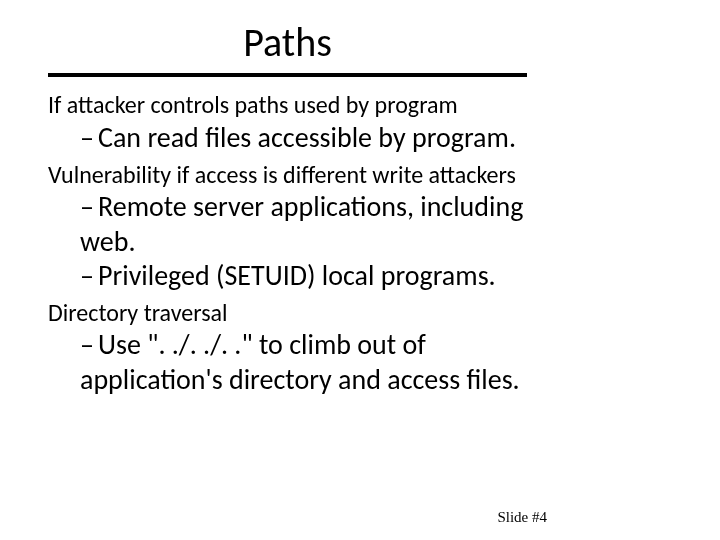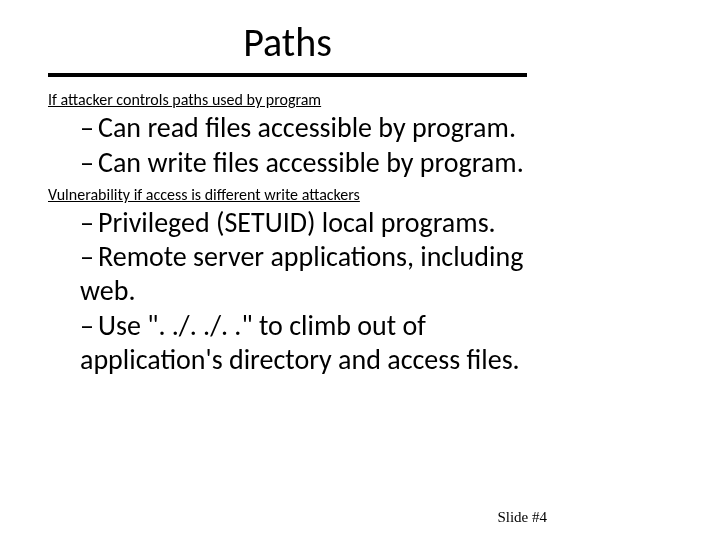--- a/index.html
+++ b/index.html
@@ -24,24 +24,23 @@
     font-size: 40px;
     font-weight: 400;
     margin: 0 0 6px 0;
   }
   .rule {
     border: none;
     border-top: 4px solid #000;
     margin: 0 0 14px 0;
   }
   .section {
-    font-size: 16px;
+    font-size: 24px;
     margin: 6px 0 2px 0;
     line-height: 1.15;
-    text-decoration: underline;
   }
   .sub {
     font-size: 28px;
     margin: 0 0 0 32px;
     line-height: 1.22;
   }
   .dash {
     display: inline-block;
     width: 18px;
   }
@@ -56,22 +55,22 @@
 </style>
 </head>
 <body>
 
 <div class="slide">
   <h1 class="title">Paths</h1>
   <hr class="rule">
 
   <div class="section">If attacker controls paths used by program</div>
   <div class="sub"><span class="dash">–</span><span>Can read files accessible by program.</span></div>
-  <div class="sub"><span class="dash">–</span><span>Can write files accessible by program.</span></div>
 
   <div class="section">Vulnerability if access is different write attackers</div>
+  <div class="sub"><span class="dash">–</span><span>Remote server applications, including web.</span></div>
   <div class="sub"><span class="dash">–</span><span>Privileged (SETUID) local programs.</span></div>
-  <div class="sub"><span class="dash">–</span><span>Remote server applications, including web.</span></div>
 
+  <div class="section">Directory traversal</div>
   <div class="sub"><span class="dash">–</span><span>Use ". ./. ./. ." to climb out of application's directory and access files.</span></div>
 
   <div class="footer">Slide #4</div>
 </div>
 
 </body></html>

